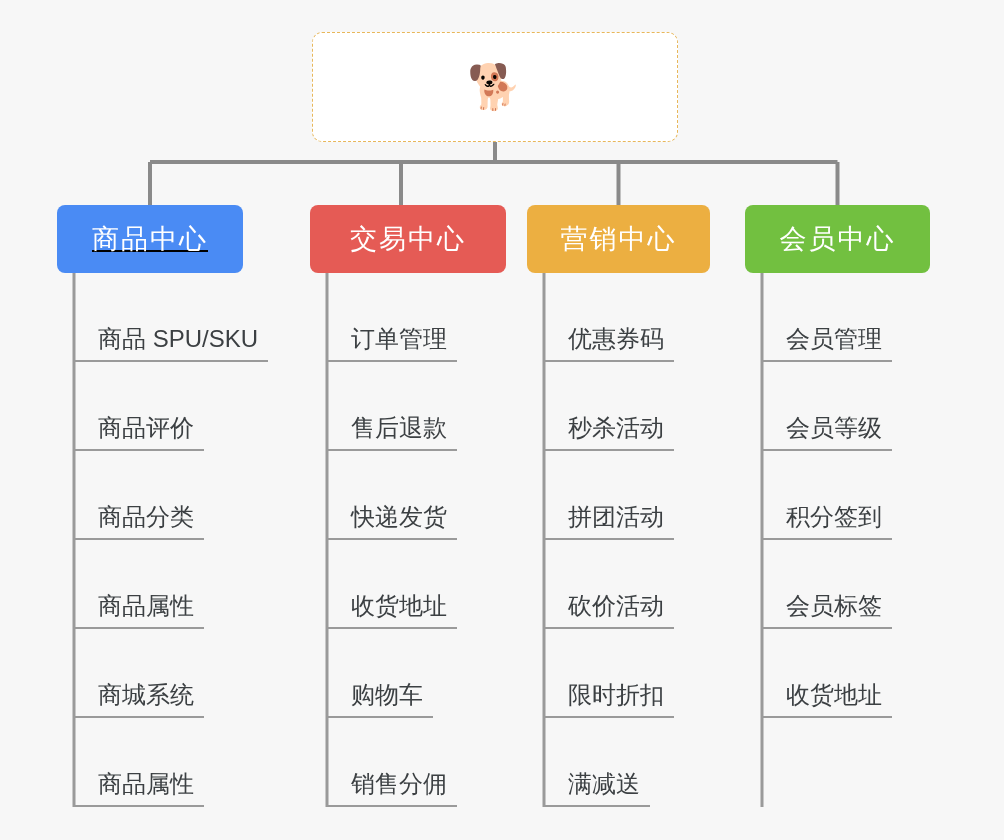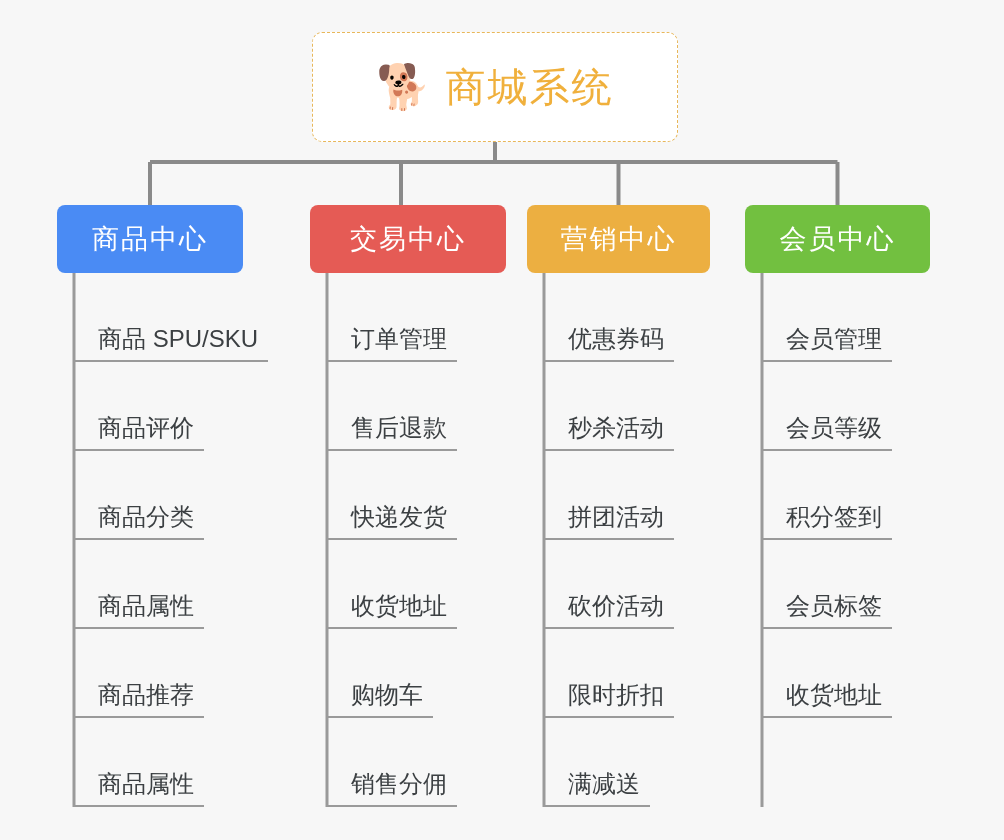--- a/index.html
+++ b/index.html
@@ -107,43 +107,42 @@
       <line x1="618.5" y1="162" x2="618.5" y2="205" stroke="#8a8a8a" stroke-width="4"></line>
       <line x1="837.5" y1="162" x2="837.5" y2="205" stroke="#8a8a8a" stroke-width="4"></line>
       <line x1="74" y1="273" x2="74" y2="807" stroke="#9a9a9a" stroke-width="3"></line>
       <line x1="327" y1="273" x2="327" y2="807" stroke="#9a9a9a" stroke-width="3"></line>
       <line x1="544" y1="273" x2="544" y2="807" stroke="#9a9a9a" stroke-width="3"></line>
       <line x1="762" y1="273" x2="762" y2="807" stroke="#9a9a9a" stroke-width="3"></line>
     </svg>
 
   <div class="root-node">
     <span class="root-emoji">🐕</span>
-    <span class="root-title">商城系统</span>
   </div>
 
   <div id="branches">
-      <div class="branch" style="left: 57px; width: 186px;">
+      <div class="branch" style="left: 57px; width: 186px; text-decoration: underline;">
         <div class="branch-header" style="background: rgb(74, 139, 244); width: 186px;">
           <span>商品中心</span>
         </div>
         <div class="branch-items">
           <div class="leaf">
             <span class="leaf-label">商品 SPU/SKU</span>
           </div>
           <div class="leaf">
             <span class="leaf-label">商品评价</span>
           </div>
           <div class="leaf">
             <span class="leaf-label">商品分类</span>
           </div>
           <div class="leaf">
             <span class="leaf-label">商品属性</span>
           </div>
           <div class="leaf">
-            <span class="leaf-label">商品推荐</span>
+            <span class="leaf-label">商城系统</span>
           </div>
           <div class="leaf">
             <span class="leaf-label">商品属性</span>
           </div>
         </div>
       </div>
       <div class="branch" style="left: 310px; width: 182px;">
         <div class="branch-header" style="background: rgb(229, 91, 85); width: 196px;">
           <span>交易中心</span>
         </div>

